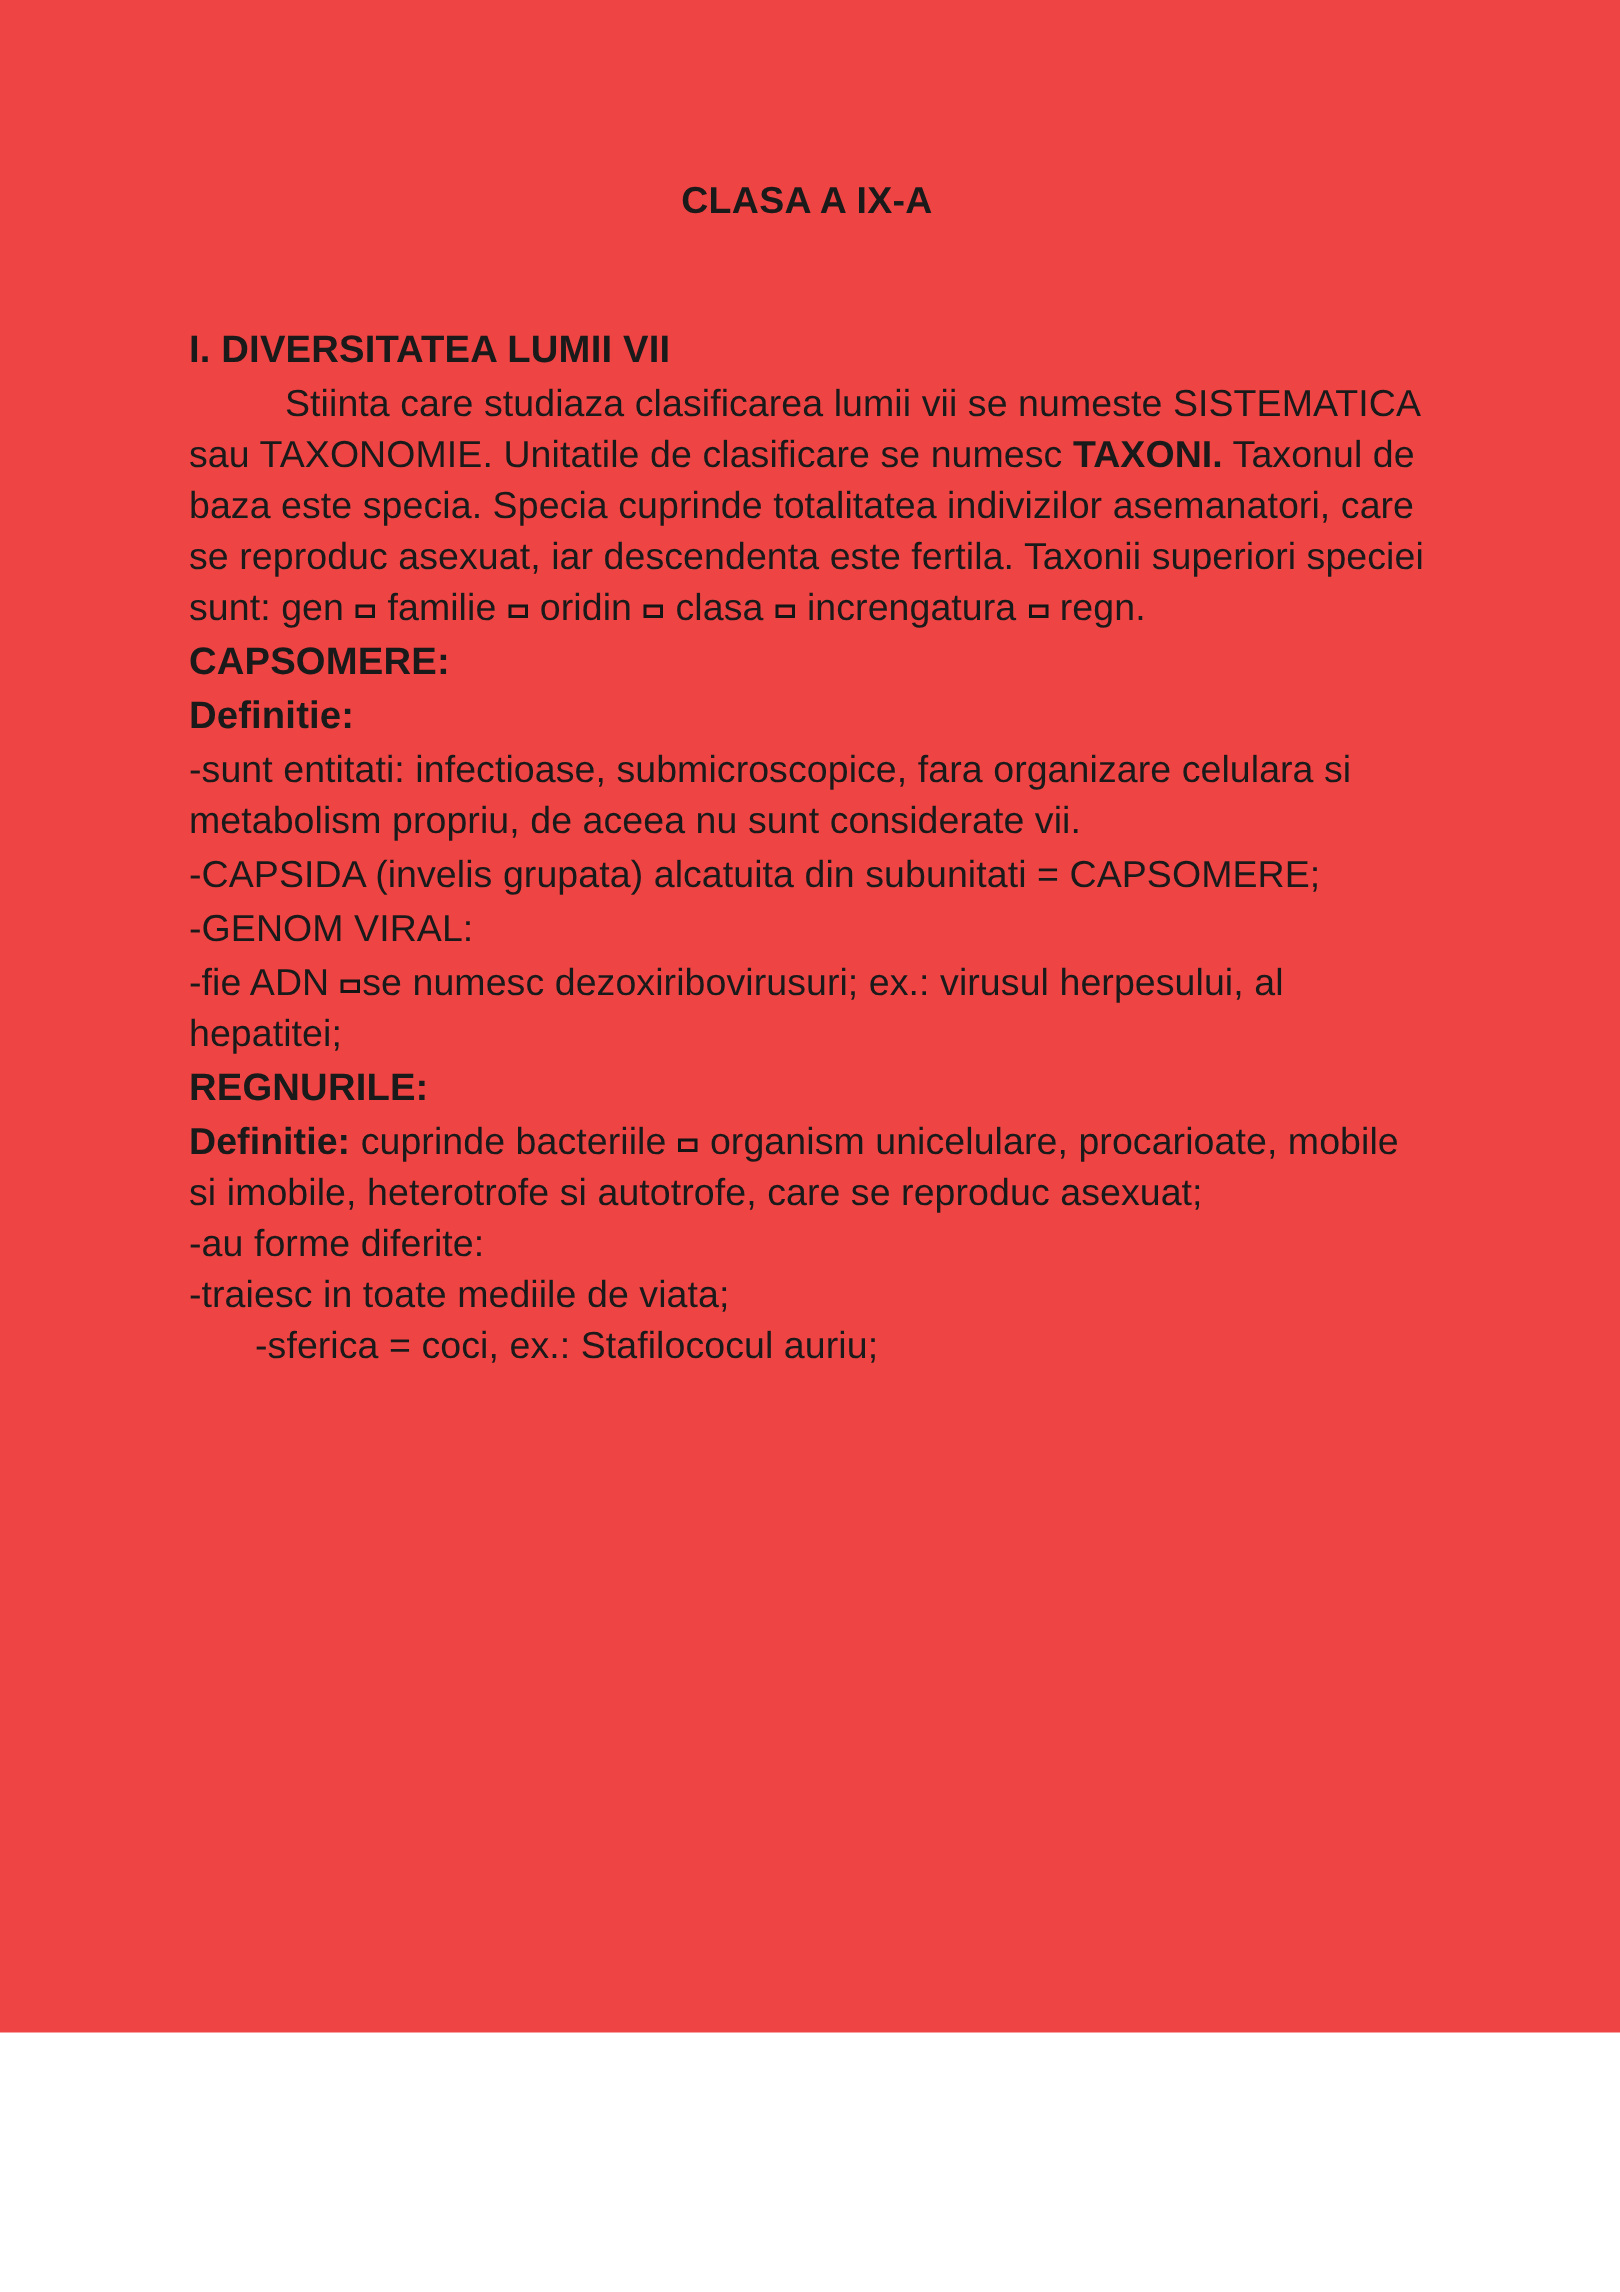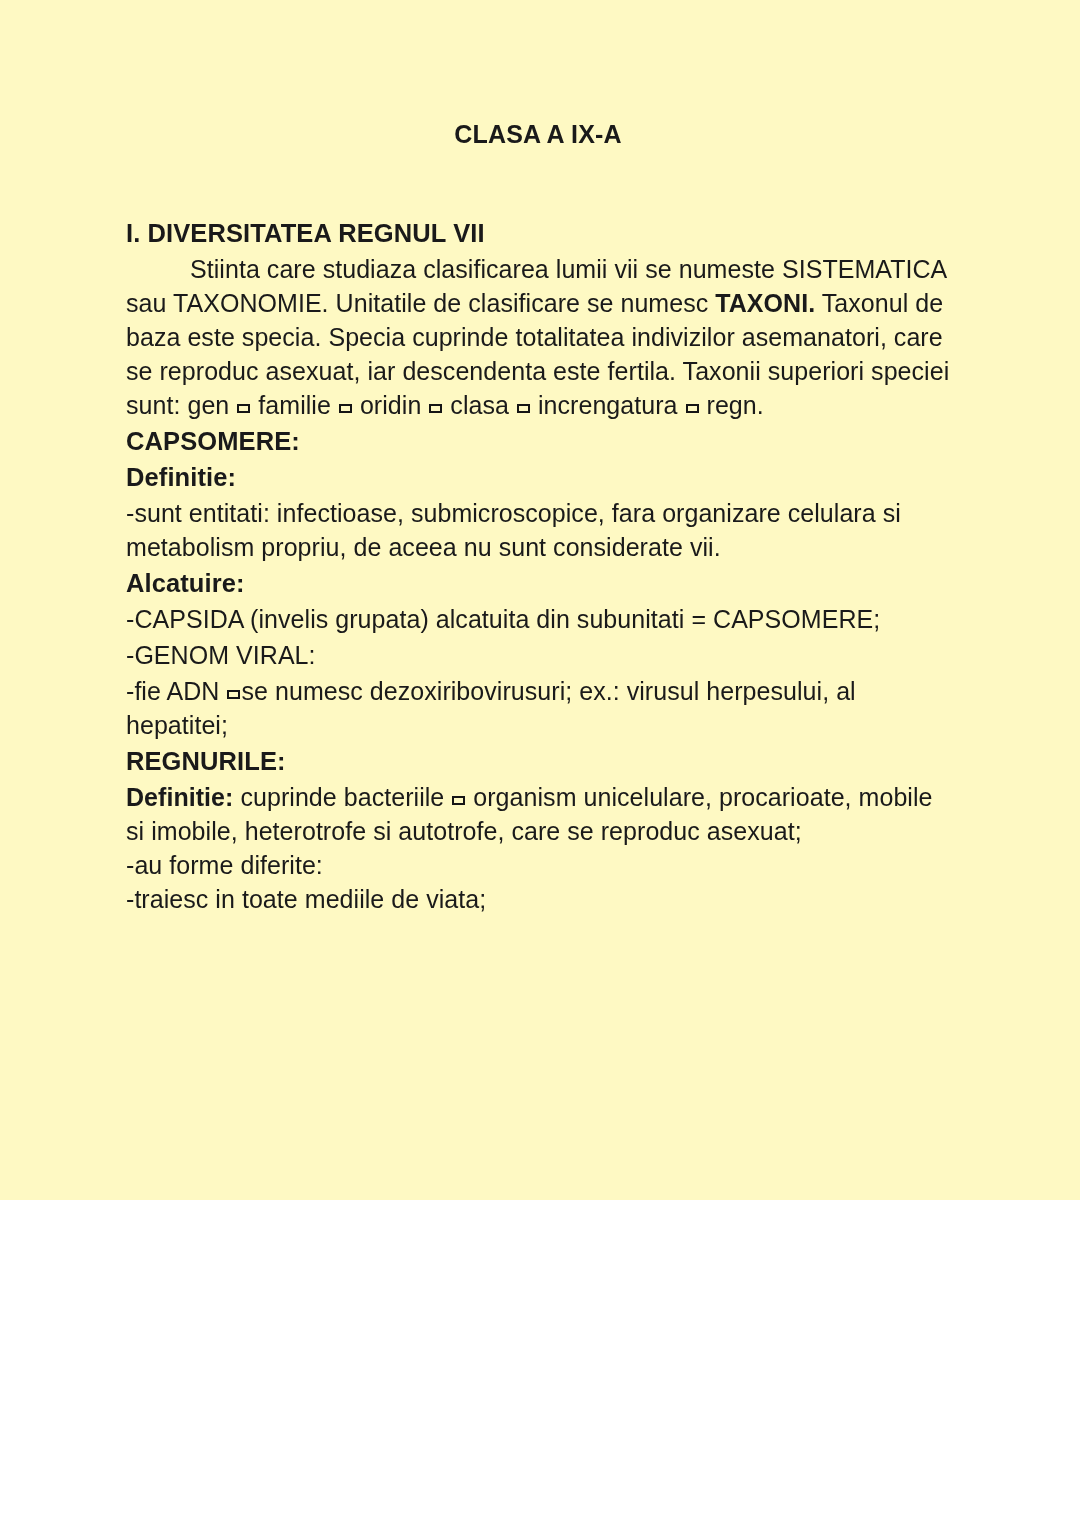--- a/index.html
+++ b/index.html
@@ -13,22 +13,22 @@
     height: 1528px;
     position: relative;
     font-family: "Liberation Sans", sans-serif;
     color: #1a1a1a;
     -webkit-font-smoothing: antialiased;
   }
   .page {
     position: absolute;
     left: 0; top: 0;
     width: 1080px;
-    height: 1200px;
-    background: #fef9c3;
+    height: 1355px;
+    background: #ef4444;
     overflow: hidden;
   }
   .content {
     position: absolute;
     left: 126px;
     top: 118px;
     width: 824px;
   }
   .doc-title {
     text-align: center;
@@ -82,44 +82,44 @@
 </head>
 <body>
 
 <div class="page">
   <div class="content">
 
     <div class="doc-title">CLASA A IX-A</div>
 
     <div class="gap-after-title"></div>
 
-    <div class="heading">I. DIVERSITATEA REGNUL VII</div>
+    <div class="heading">I. DIVERSITATEA LUMII VII</div>
 
     <p class="para indent-first blk"><span>Stiinta care studiaza clasificarea lumii vii se numeste SISTEMATICA sau TAXONOMIE. Unitatile de clasificare se numesc </span><b>TAXONI.</b><span> Taxonul de baza este specia. Specia cuprinde totalitatea indivizilor asemanatori, care se reproduc asexuat, iar descendenta este fertila. Taxonii superiori speciei sunt: gen </span><span class="tofu"></span><span> familie </span><span class="tofu"></span><span> oridin </span><span class="tofu"></span><span> clasa </span><span class="tofu"></span><span>  increngatura </span><span class="tofu"></span><span> regn.</span></p>
 
     <div class="heading blk">CAPSOMERE:</div>
 
     <div class="heading blk">Definitie:</div>
 
     <p class="para blk">-sunt entitati: infectioase, submicroscopice, fara organizare celulara si metabolism propriu, de aceea nu sunt considerate vii.</p>
 
-    <div class="heading blk">Alcatuire:</div>
 
     <p class="para blk">-CAPSIDA (invelis grupata) alcatuita din subunitati = CAPSOMERE;</p>
 
     <p class="para blk">-GENOM VIRAL:</p>
 
     <p class="para blk"><span>    -fie ADN </span><span class="tofu"></span><span>se numesc dezoxiribovirusuri; ex.: virusul herpesului, al hepatitei;</span></p>
 
 
     <div class="heading blk">REGNURILE:</div>
 
 
 
     <p class="para blk"><b>Definitie:</b><span> cuprinde bacteriile </span><span class="tofu"></span><span> organism unicelulare, procarioate, mobile si imobile, heterotrofe si autotrofe, care se reproduc asexuat;</span></p>
 
     <p class="para blk-tight">-au forme diferite:</p>
 
     <p class="para blk-tight">-traiesc in toate mediile de viata;</p>
 
+    <p class="para blk-tight" style="padding-left:44px;">-sferica = coci, ex.: Stafilococul auriu;</p>
 
   </div>
 </div>
 
 </body></html>

